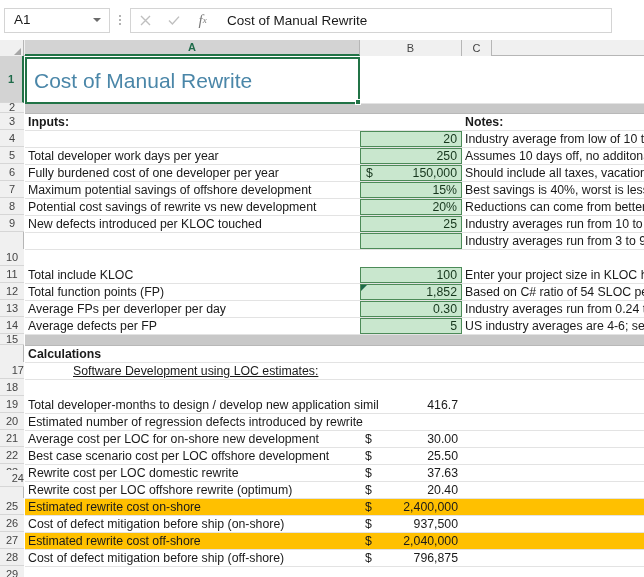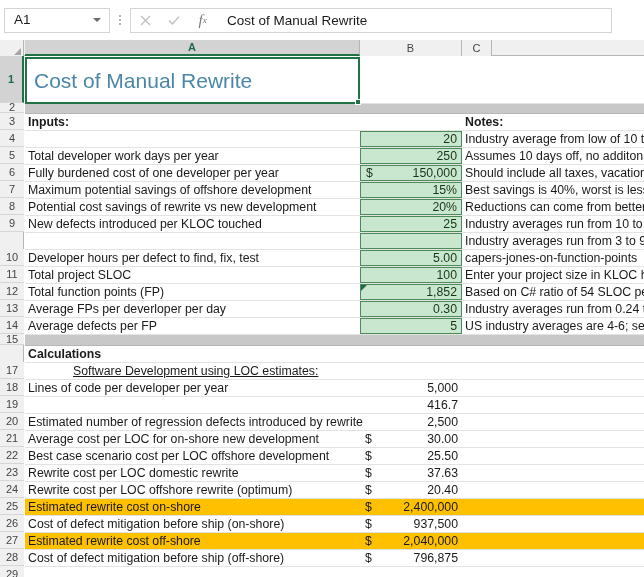--- a/index.html
+++ b/index.html
@@ -389,42 +389,42 @@
       </div>
       <div class="row-head" style="top: 261px; height: 17px;">
         <span>14</span>
       </div>
       <div class="row-head" style="top: 278px; height: 11px;">
         <span>15</span>
       </div>
       <div class="row-head" style="top: 289px; height: 17px; margin-top: 28px;">
         <span>16</span>
       </div>
-      <div class="row-head" style="top: 306px; height: 17px;">
+      <div class="row-head" style="top: 306px; height: 17px; justify-content: flex-end;">
         <span>17</span>
       </div>
       <div class="row-head" style="top: 323px; height: 17px;">
         <span>18</span>
       </div>
       <div class="row-head" style="top: 340px; height: 17px;">
         <span>19</span>
       </div>
       <div class="row-head" style="top: 357px; height: 17px;">
         <span>20</span>
       </div>
       <div class="row-head" style="top: 374px; height: 17px;">
         <span>21</span>
       </div>
       <div class="row-head" style="top: 391px; height: 17px;">
         <span>22</span>
       </div>
       <div class="row-head" style="top: 408px; height: 17px;">
         <span>23</span>
       </div>
-      <div class="row-head" style="top: 425px; height: 17px;">
+      <div class="row-head" style="top: 414px; height: 17px; justify-content: flex-end;">
         <span>24</span>
       </div>
       <div class="row-head" style="top: 442px; height: 17px;">
         <span>25</span>
       </div>
       <div class="row-head" style="top: 459px; height: 17px;">
         <span>26</span>
       </div>
       <div class="row-head" style="top: 476px; height: 17px;">
         <span>27</span>
@@ -530,34 +530,23 @@
         <div class="cell-a">
           <span></span>
         </div>
         <div class="cell-b green">
           <span></span>
         </div>
         <div class="cell-c">
           <span>Industry averages run from 3 to 9 </span>
         </div>
       </div>
-      <div class="grid-row" style="top: 193px; height: 17px;">
-        <div class="cell-a">
-          <span>Developer hours per defect to find, fix, test</span>
-        </div>
-        <div class="cell-b green">
-          <span>5.00</span>
-        </div>
-        <div class="cell-c">
-          <span>capers-jones-on-function-points</span>
-        </div>
-      </div>
       <div class="grid-row" style="top: 210px; height: 17px;">
         <div class="cell-a">
-          <span>Total project SLOC</span>
+          <span>Total include KLOC</span>
         </div>
         <div class="cell-b green">
           <span>100</span>
         </div>
         <div class="cell-c">
           <span>Enter your project size in KLOC he</span>
         </div>
       </div>
       <div class="grid-row" style="top: 227px; height: 17px;">
         <div class="cell-a">
@@ -619,45 +608,34 @@
         <div class="cell-a underline">
           <span>Software Development using LOC estimates:</span>
         </div>
         <div class="cell-b">
           <span></span>
         </div>
         <div class="cell-c">
           <span></span>
         </div>
       </div>
-      <div class="grid-row" style="top: 323px; height: 17px;">
-        <div class="cell-a">
-          <span>Lines of code per developer per year</span>
-        </div>
-        <div class="cell-b">
-          <span>5,000</span>
-        </div>
-        <div class="cell-c">
-          <span></span>
-        </div>
-      </div>
       <div class="grid-row" style="top: 340px; height: 17px;">
+        <div class="cell-a wide">
+          <span>Total developer-months to design / develop new application simil</span>
+        </div>
         <div class="cell-b">
           <span>416.7</span>
         </div>
         <div class="cell-c">
           <span></span>
         </div>
       </div>
       <div class="grid-row" style="top: 357px; height: 17px;">
         <div class="cell-a wide">
           <span>Estimated number of regression defects introduced by rewrite</span>
-        </div>
-        <div class="cell-b">
-          <span>2,500</span>
         </div>
         <div class="cell-c">
           <span></span>
         </div>
       </div>
       <div class="grid-row" style="top: 374px; height: 17px;">
         <div class="cell-a">
           <span>Average cost per LOC for on-shore new development</span>
         </div>
         <div class="cell-b">

